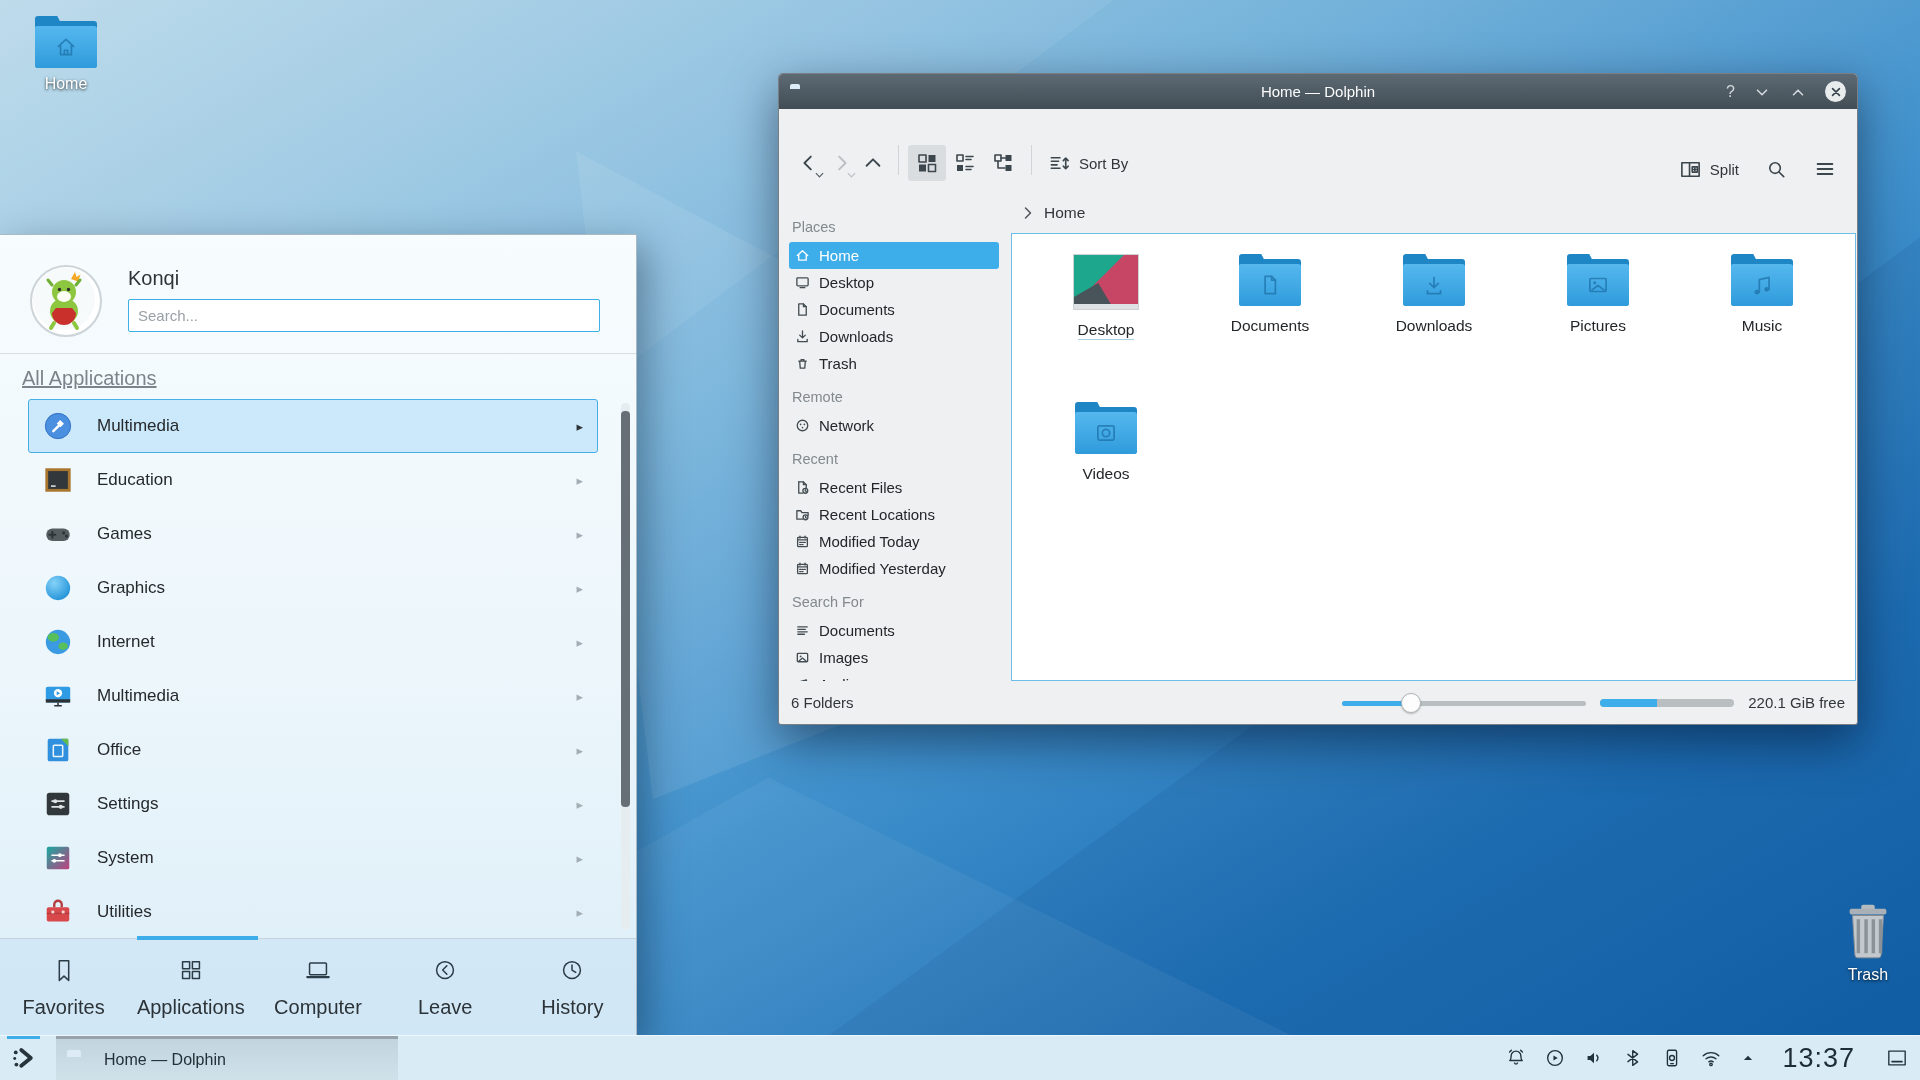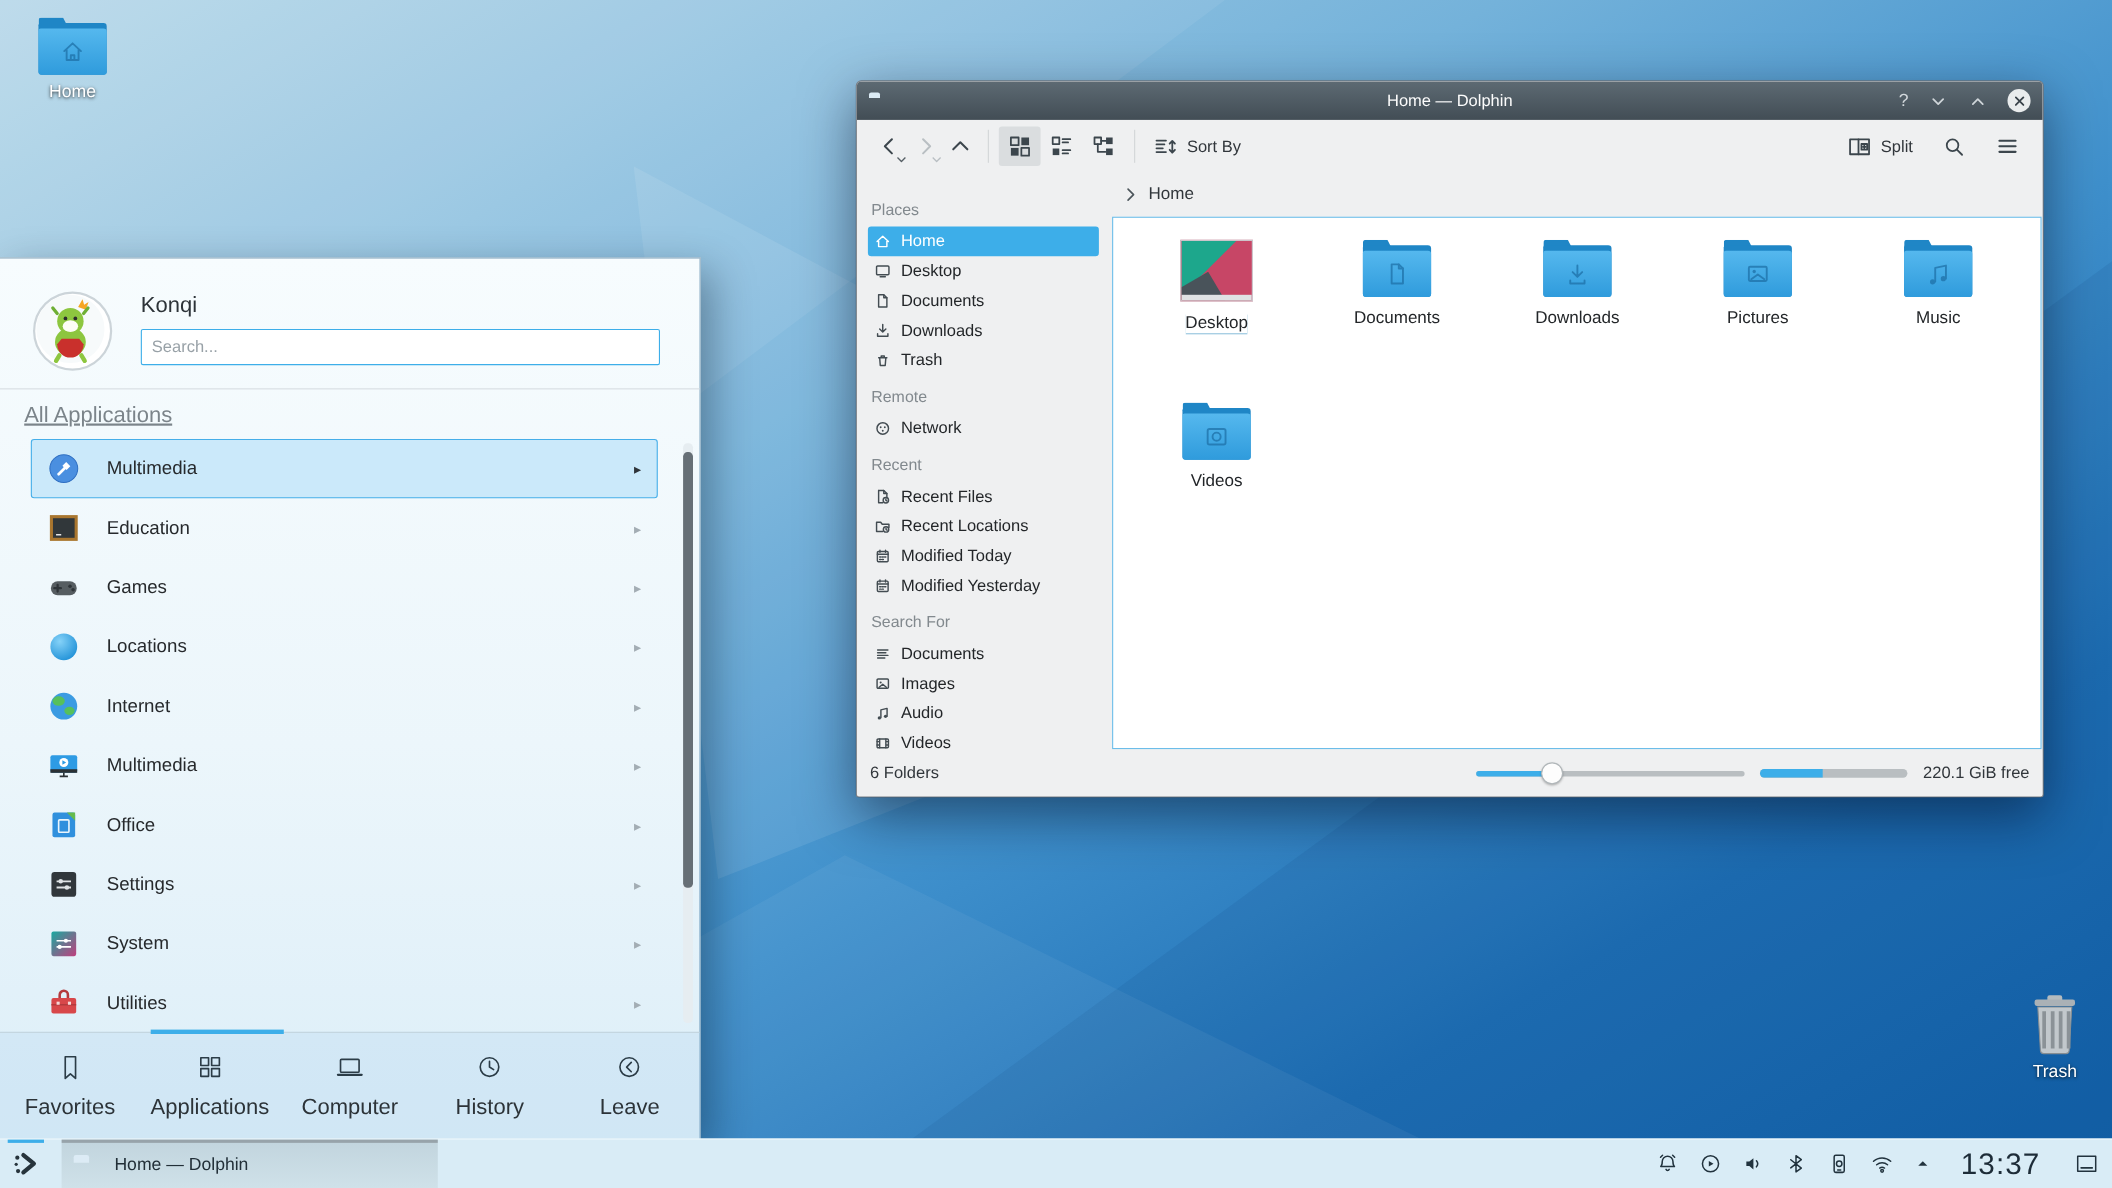--- a/index.html
+++ b/index.html
@@ -39,21 +39,21 @@
   .t-title{position:absolute;left:0;right:0;text-align:center;color:#fcfcfc;font-size:15px;}
   .fmini{width:19px;height:15px;position:relative;flex:none;}
   .fmini .mtab{position:absolute;top:0;left:0;width:55%;height:5px;background:#dcebf5;border-radius:2px 2px 0 0;}
   .fmini .mbody{position:absolute;top:3px;left:0;right:0;bottom:0;border-radius:2px;
      background:linear-gradient(180deg,#5caeе6,#4aa3e0 10%,#2b7fc4);}
   .tb-icons{margin-left:auto;display:flex;align-items:center;gap:18px;z-index:1;}
   .tb-glyph{color:#d2d8dc;font-size:16px;line-height:1;}
   .tbsvg{stroke:#cfd5d9;fill:none;stroke-width:1.8;stroke-linecap:round;stroke-linejoin:round;}
   .closebtn{width:21px;height:21px;border-radius:50%;background:#e9eced;display:flex;align-items:center;justify-content:center;}
   
-  .toolbar{height:48px;flex:none;display:flex;align-items:center;padding:0 14px;gap:0;font-size:15px;color:#31363b;}
+  .toolbar{height:48px;flex:none;display:flex;padding:0 14px;gap:0;font-size:15px;color:#31363b;margin-top:36px;}
   .ti{stroke:#3c464d;fill:none;stroke-width:1.7;stroke-linecap:round;stroke-linejoin:round;}
   .ti .tfill{fill:#3c464d;stroke:none;}
   .ti-dis{stroke:#b9bfc3;}
   .navbtn{position:relative;width:32px;height:36px;display:flex;align-items:center;justify-content:center;}
   .caret{position:absolute;right:1px;bottom:3px;}
   .sep{width:1px;height:30px;background:#d2d5d7;margin:0 9px;flex:none;}
   .viewbtn{width:38px;height:36px;border-radius:3px;display:flex;align-items:center;justify-content:center;}
   .viewbtn.sel{background:#dadddf;}
   .tbtn{display:flex;align-items:center;gap:8px;padding:0 7px;height:36px;border-radius:3px;}
   .tb-right{margin-left:auto;display:flex;align-items:center;gap:12px;}
@@ -539,21 +539,21 @@
     <div class="kitem">
       <svg class="kicon" viewBox="0 0 32 32">
         <defs>
             <radialGradient id="gSphere" cx="35%" cy="30%" r="80%">
           <stop offset="0" stop-color="#85d2f8"></stop>
               <stop offset="1" stop-color="#1d8fd6"></stop>
             </radialGradient>
           </defs>
         <circle cx="16" cy="16" r="13" fill="url(#gSphere)"></circle>
       </svg>
-      <span>Locations</span>
+      <span>Graphics</span>
       <span class="karrow">▸</span>
     </div>
     <div class="kitem">
       <svg class="kicon" viewBox="0 0 32 32">
         <circle cx="16" cy="16" r="13" fill="#3b9be2"></circle>
         <ellipse cx="11" cy="11" rx="6" ry="4.6" fill="#57c05b"></ellipse>
         <ellipse cx="21.5" cy="20.5" rx="5" ry="4" fill="#57c05b"></ellipse>
       </svg>
       <span>Internet</span>
       <span class="karrow">▸</span>
@@ -640,30 +640,30 @@
     <div class="ktab">
       <svg width="30" height="30" viewBox="0 0 32 32" class="tabi">
           <rect x="7" y="7.5" width="18" height="12.5" rx="1"></rect>
           <path d="M4.5 22.5h23" stroke-width="2.2"></path>
         </svg>
       <span>Computer</span>
     </div>
     <div class="ktab">
       <svg width="30" height="30" viewBox="0 0 32 32" class="tabi">
           <circle cx="16" cy="15" r="9"></circle>
-          <path d="M16 9.5V15l4 2.5"></path>
-        </svg>
-      <span>History</span>
+          <path d="M18 10.5 13.5 15l4.5 4.5"></path>
+        </svg>
+      <span>Leave</span>
     </div>
     <div class="ktab">
       <svg width="30" height="30" viewBox="0 0 32 32" class="tabi">
           <circle cx="16" cy="15" r="9"></circle>
-          <path d="M18 10.5 13.5 15l4.5 4.5"></path>
-        </svg>
-      <span>Leave</span>
+          <path d="M16 9.5V15l4 2.5"></path>
+        </svg>
+      <span>History</span>
     </div>
   </div>
 </div>
 
 <div id="panel">
   <div class="kickbtn">
     <div class="kickind"></div>
     <svg width="27" height="27" viewBox="0 0 24 24">
       <circle cx="5.1" cy="6.6" r="1.7" fill="#27343c"></circle>
         <circle cx="4.2" cy="12" r="1.3" fill="#27343c"></circle>

